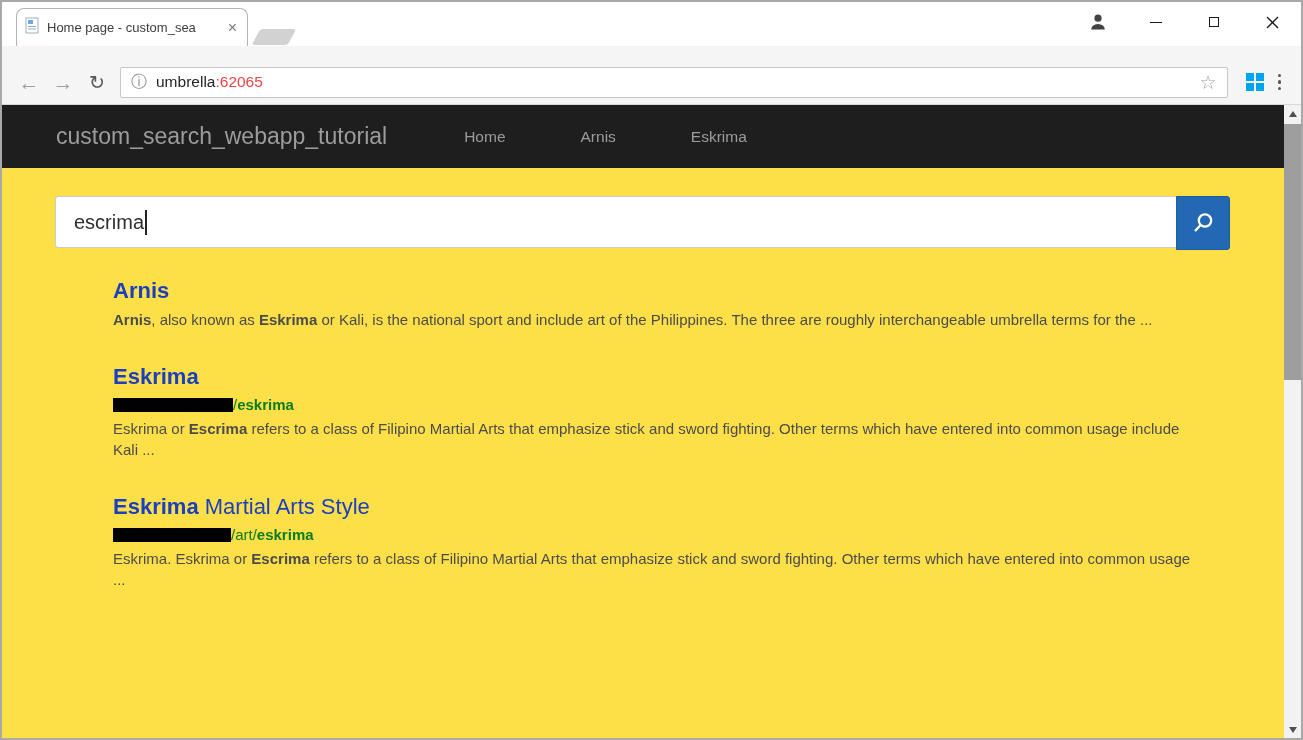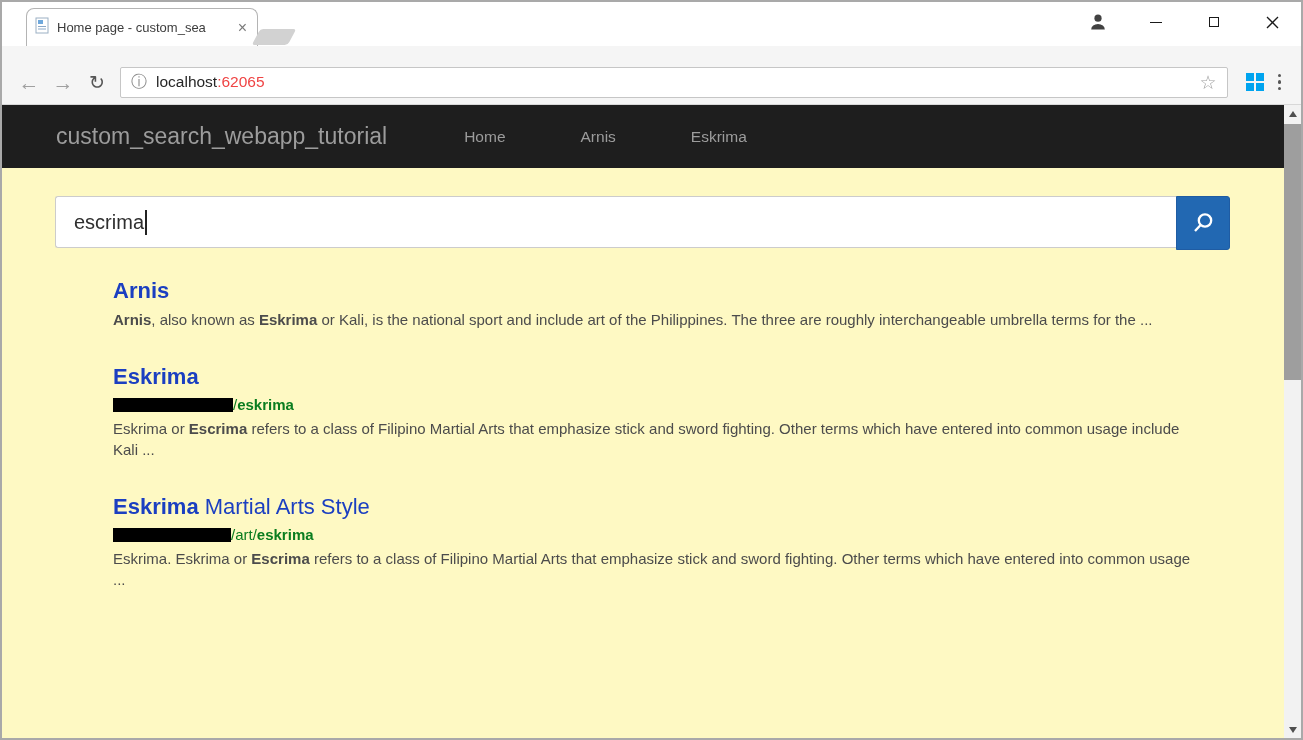--- a/index.html
+++ b/index.html
@@ -1,21 +1,21 @@
 <!DOCTYPE html>
 <html><head>
 <meta charset="utf-8">
 <style>
   html,body{margin:0;padding:0;background:#e8e8e8;}
   .win{position:relative;width:1303px;height:740px;box-sizing:border-box;border:2px solid #a9a9a9;
        background:#fff;font-family:"Liberation Sans",sans-serif;overflow:hidden;}
 
   
   .tabstrip{position:absolute;top:0;left:0;right:0;height:44px;background:#fff;}
-  .tab{position:absolute;left:24px;top:6px;width:232px;height:38px;box-sizing:border-box;
+  .tab{position:absolute;left:14px;top:6px;width:232px;height:38px;box-sizing:border-box;
        border:1px solid #b4b4b4;border-bottom:none;border-radius:8px 8px 0 0;background:#fff;
        display:flex;align-items:center;padding:0 8px;}
   .tab-label{flex:1;font-size:13px;color:#3c3c3c;white-space:nowrap;overflow:hidden;margin-left:7px;}
   .tab-close{font-size:16px;color:#7a7a7a;line-height:14px;padding:0 2px;cursor:default;}
   .newtab{position:absolute;left:254px;top:27px;width:36px;height:16px;background:#d2d2d2;
           transform:skewX(-28deg);border-radius:3px;}
   .caption{position:absolute;top:0;right:0;height:40px;display:flex;}
   .capbtn{width:58px;height:40px;display:flex;align-items:center;justify-content:center;}
   .min-glyph{width:12px;height:0;border-top:1.4px solid #1a1a1a;}
   .max-glyph{width:10px;height:10px;border:1.3px solid #1a1a1a;box-sizing:border-box;}
@@ -33,21 +33,21 @@
   .url .host{color:#262626;} .url .port{color:#ef4444;}
   .omni-spacer{flex:1;}
   .star{font-size:19px;color:#9e9e9e;}
   .winlogo{width:18px;height:18px;display:grid;grid-template-columns:8px 8px;grid-template-rows:8px 8px;
            gap:2px;margin:0 12px 0 10px;}
   .winlogo i{background:#00a4ef;display:block;}
   .menu-dots{display:flex;flex-direction:column;gap:3px;margin:0 10px 0 2px;}
   .menu-dots i{width:3.5px;height:3.5px;border-radius:50%;background:#565656;display:block;}
 
   
-  .page{position:absolute;top:103px;left:0;right:17px;bottom:0;background:#fef9c3;overflow:hidden;}
+  .page{position:absolute;top:103px;left:0;right:17px;bottom:0;background:#fde047;overflow:hidden;}
   .sitenav{height:63px;background:#1e1e1e;display:flex;align-items:center;padding-left:54px;}
   .brand{font-size:23px;color:#9c9c9c;margin-right:40px;text-decoration:none;}
   .sitelink{font-size:15.5px;color:#9c9c9c;margin-right:38px;text-decoration:none;margin-left:37px;}
 
   .searchrow{position:relative;margin:28px 0 0 53px;width:1175px;height:52px;display:flex;}
   .searchinput{flex:1;height:52px;box-sizing:border-box;border:1px solid #cccccc;border-right:none;
                border-radius:3px 0 0 3px;font-size:20px;padding:0 18px;color:#2f2f2f;outline:none;
                font-family:"Liberation Sans",sans-serif;}
   .caret{position:absolute;left:90px;top:14px;width:1.5px;height:25px;background:#222;}
   .searchbtn{width:52px;height:52px;border:1px solid #1f5ca3;background:#2268b2;border-radius:0 3px 3px 0;
@@ -116,21 +116,21 @@
     </div>
   </div>
 
   <div class="toolbar">
     <span class="navbtn back">←</span>
     <span class="navbtn fwd">→</span>
     <span class="navbtn reload">↻</span>
 
     <div class="omnibox">
       <span class="info-i">ⓘ</span>
-      <span class="url"><span class="host">localhost</span><span class="port">:62065</span></span>
+      <span class="url"><span class="host">umbrella</span><span class="port">:62065</span></span>
       <span class="omni-spacer"></span>
       <span class="star">☆</span>
     </div>
 
     <div class="winlogo">
       <i></i>
         <i></i>
         <i></i>
         <i></i>
     </div>

